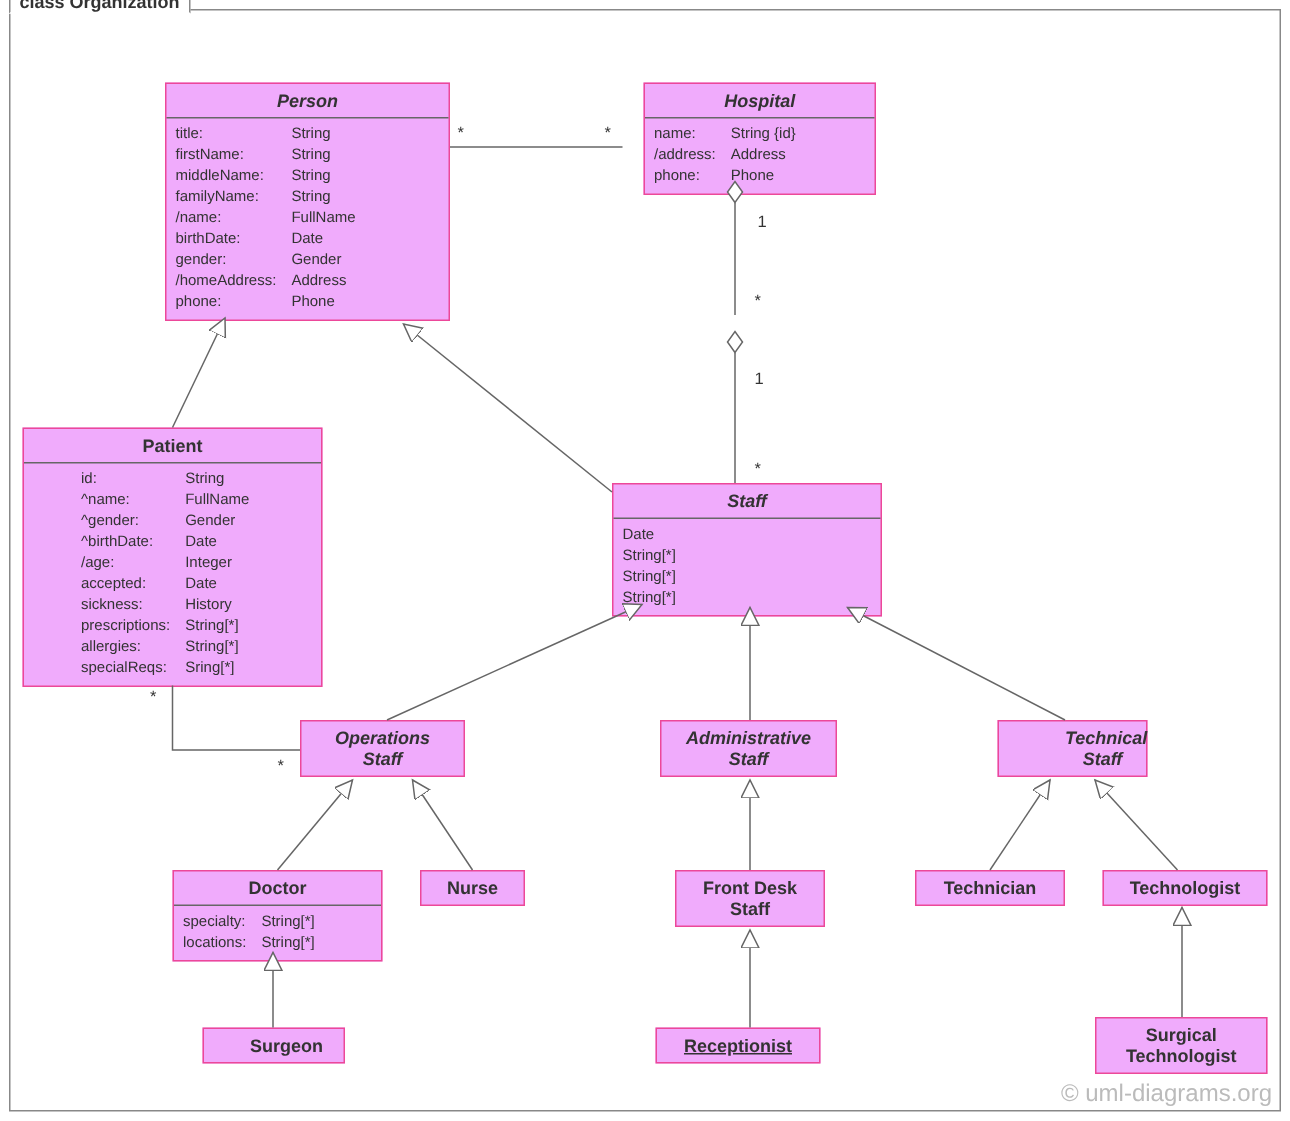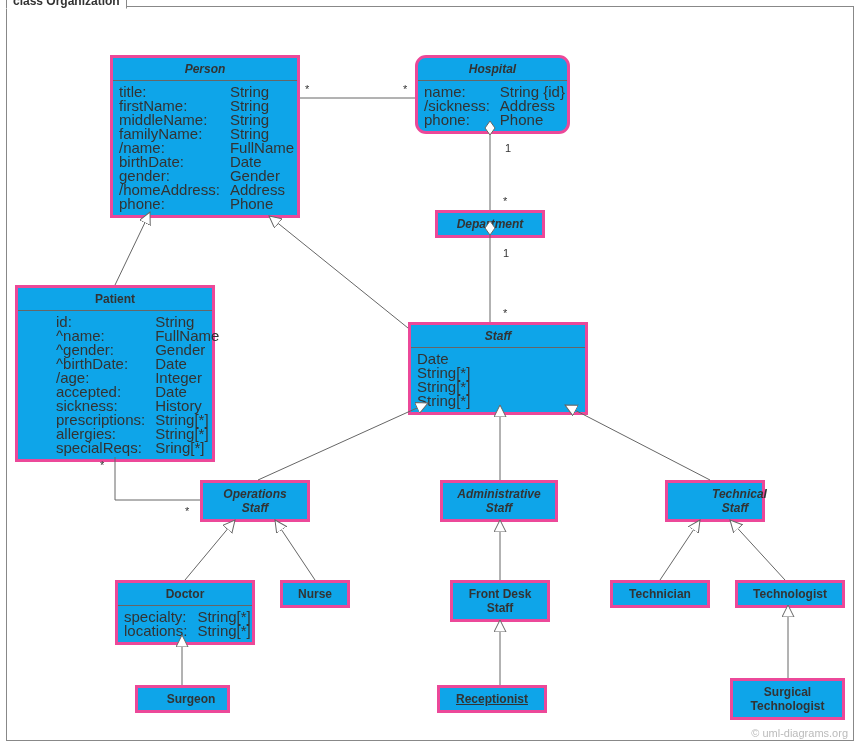--- a/index.html
+++ b/index.html
@@ -27,45 +27,45 @@
     border: 1px solid #888;
     border-bottom: 1px solid #fff;
     background: #fff;
     padding: 0 6px;
     font-size: 12px;
     font-weight: bold;
     line-height: 14px;
   }
   .class-box {
     position: absolute;
-    border: 3px solid #ec4899;
-    background: #0ea5e9;
+    border: 1px solid #ec4899;
+    background: #f0abfc;
     box-sizing: border-box;
   }
   .class-title {
     text-align: center;
     font-weight: bold;
     font-style: italic;
     padding: 4px 4px;
     border-bottom: 1px solid #666;
     font-size: 12px;
   }
   .class-title.no-compartment { border-bottom: none; }
   .attrs {
     display: flex;
     padding: 4px 6px;
-    font-size: 15px;
+    font-size: 10px;
     line-height: 14px;
   }
   .attrs .col-names { flex: 0 0 auto; padding-right: 10px; }
   .attrs .col-types { flex: 1 1 auto; }
   .watermark {
     position: absolute;
     right: 12px; bottom: 8px;
-    font-size: 11px;
+    font-size: 16px;
     color: #bbb;
   }
   svg.edges {
     position: absolute;
     left: 0; top: 0;
     width: 860px; height: 747px;
     pointer-events: none;
   }
 </style>
 </head>
@@ -94,35 +94,32 @@
 String
 String
 FullName
 Date
 Gender
 Address
 Phone</div>
     </div>
   </div>
 
-  <div class="class-box" style="left:415px; top:55px; width:155px;border-radius:11px;">
+  <div class="class-box" style="left:429px; top:55px; width:155px;">
     <div class="class-title">Hospital</div>
     <div class="attrs">
       <div class="col-names" style="white-space:pre;">name:
-/sickness:
+/address:
 phone:</div>
       <div class="col-types" style="white-space:pre;">String {id}
 Address
 Phone</div>
     </div>
   </div>
 
-  <div class="class-box" style="left:435px; top:210px; width:110px;">
-    <div class="class-title no-compartment plain">Department</div>
-  </div>
 
   <div class="class-box" style="left:15px; top:285px; width:200px;">
     <div class="class-title plain" style="font-style:normal;">Patient</div>
     <div class="attrs">
       <div class="col-names" style="white-space:pre;margin-left:32px;">id:
 ^name:
 ^gender:
 ^birthDate:
 /age:
 accepted:

